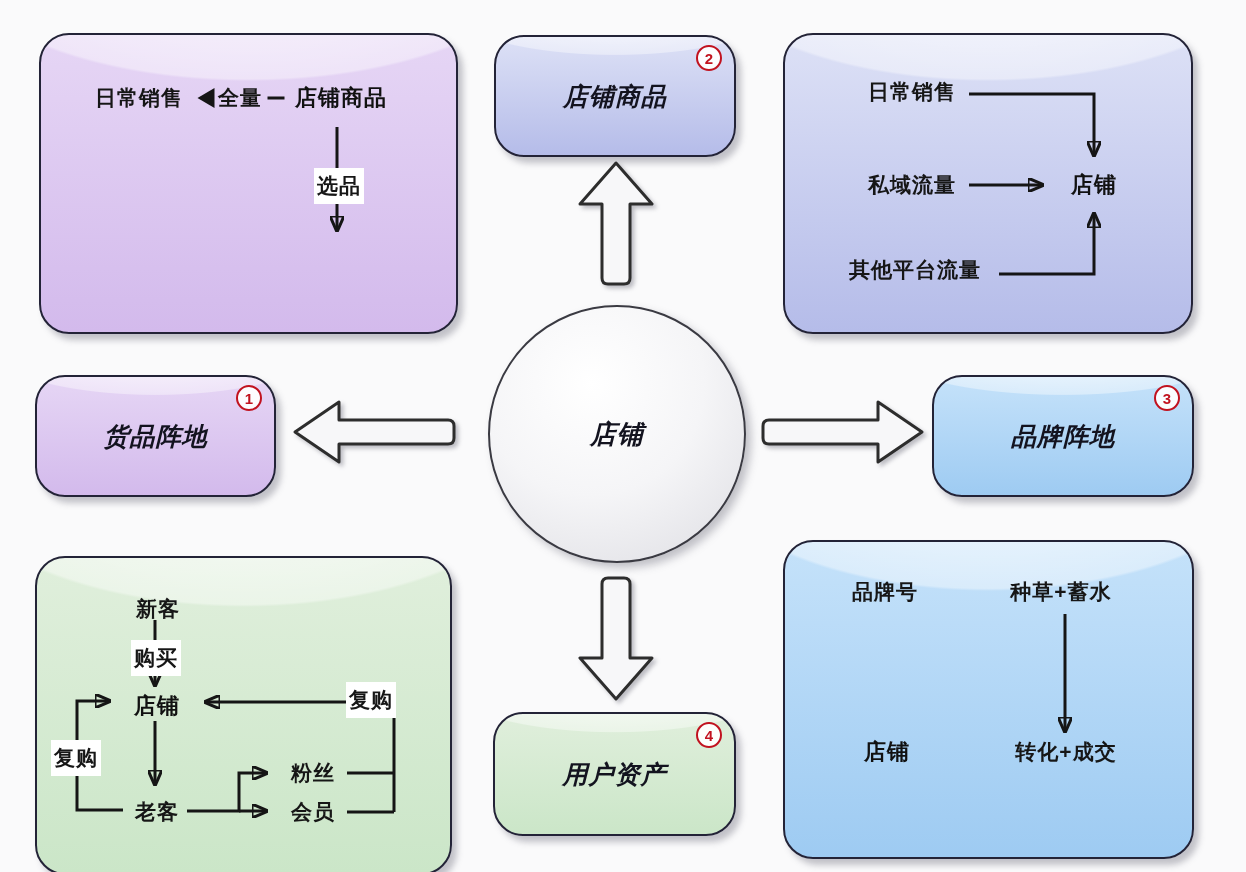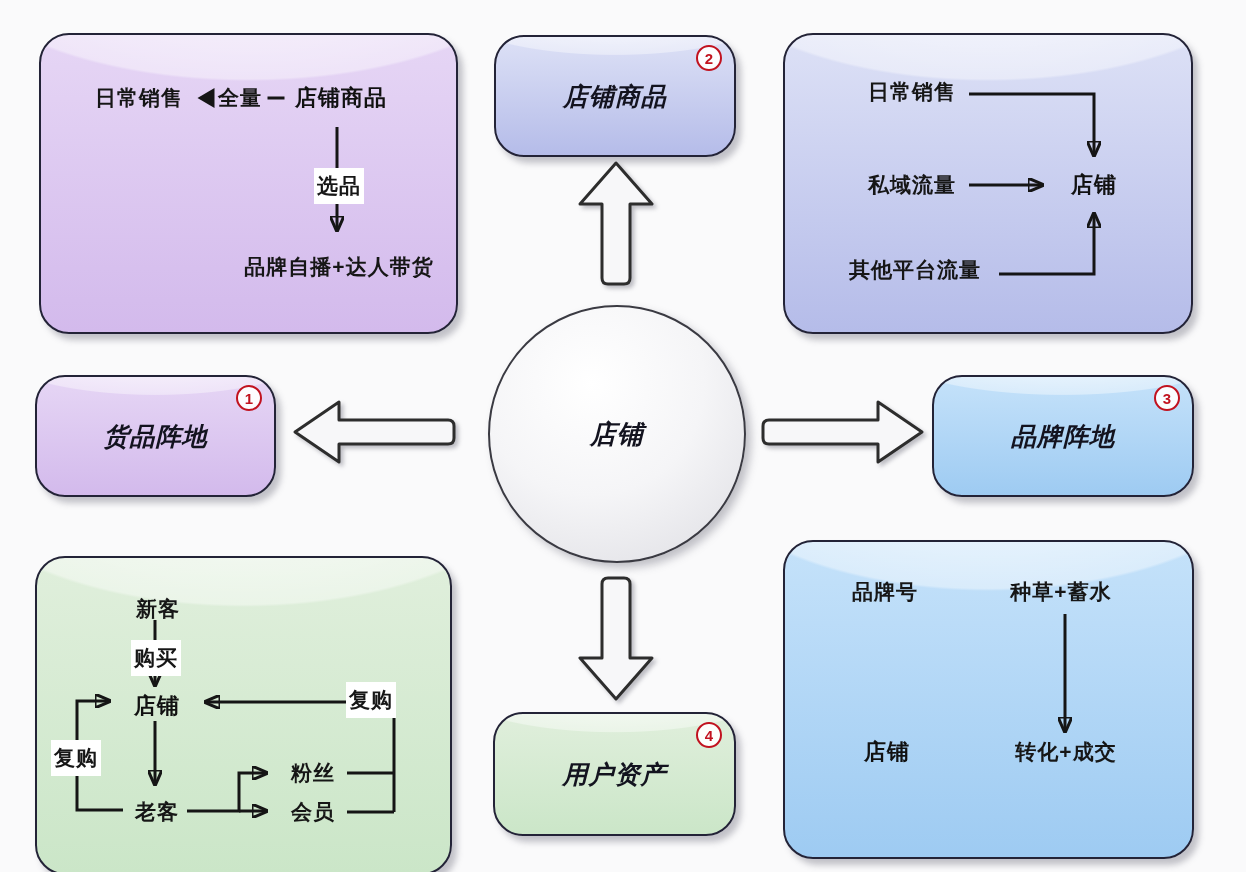--- a/index.html
+++ b/index.html
@@ -88,21 +88,20 @@
     <span class="lbl em" style="left:300px;top:63px">店铺商品</span>
     <svg class="flow" viewBox="0 0 415 297">
       <defs>
         <marker id="ah1" markerUnits="userSpaceOnUse" markerWidth="16" markerHeight="14" refX="15" refY="7" orient="auto">
           <path d="M0 0 L16 7 L0 14 Z" fill="#151515" stroke="none"></path>
         </marker>
       </defs>
       <line x1="296" y1="92" x2="296" y2="196" marker-end="url(#ah1)"></line>
     </svg>
     <span class="lbl tag" style="left:298px;top:151px">选品</span>
-    <span class="lbl" style="left:298px;top:232px">品牌自播+达人带货</span>
   </section>
 
   <section class="box peri titled" id="bx-hub">
     <span class="badge">2</span>
     <span class="title">店铺商品</span>
   </section>
 
   <section class="box peri" id="bx-traffic">
     <svg class="flow" viewBox="0 0 406 297">
       <defs>

